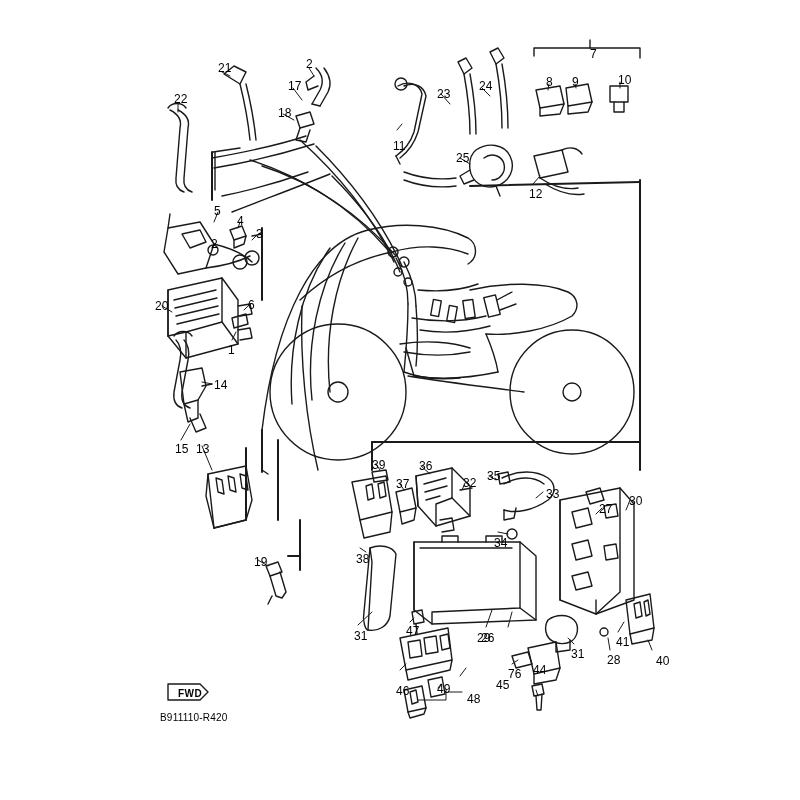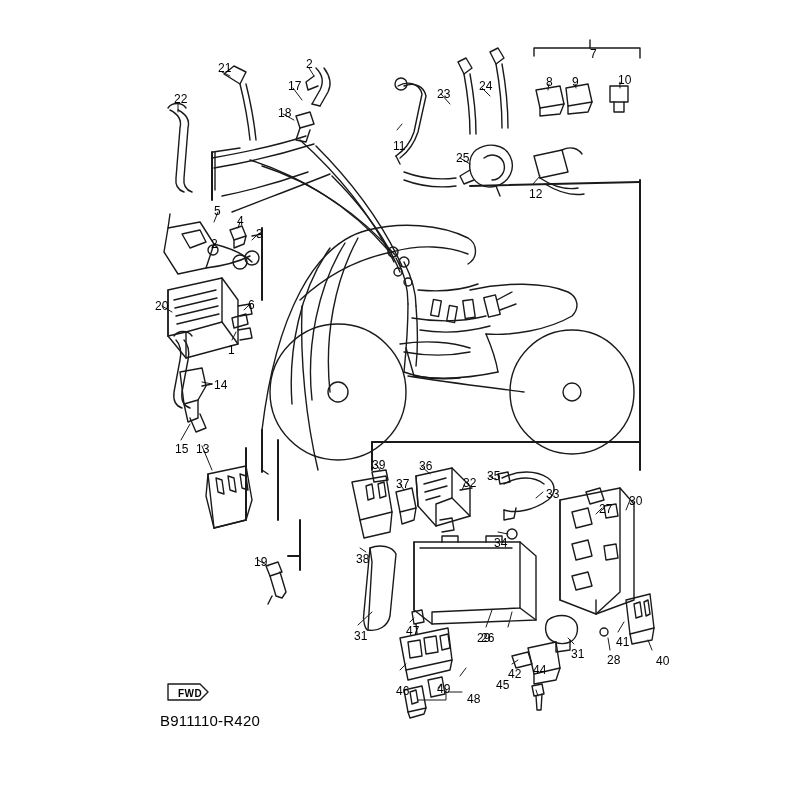--- a/index.html
+++ b/index.html
@@ -17,21 +17,21 @@
     position:absolute;
     font-size:12px;
     font-family:"Liberation Sans", sans-serif;
     color:#000;
     line-height:1;
     white-space:nowrap;
   }
   .partcode{
     position:absolute;
     left:160px;top:712px;
-    font-size:15px;
+    font-size:10px;
     letter-spacing:.2px;
     font-family:"Liberation Sans", sans-serif;
   }
   .copyright{
     position:absolute;
     left:0;right:0;top:772px;
     text-align:center;
     font-size:16.5px;
     font-family:"Liberation Sans", sans-serif;
     color:#000;
@@ -392,21 +392,21 @@
       <div class="callout" style="left: 463px; top: 477px;">32</div>
       <div class="callout" style="left: 546px; top: 488px;">33</div>
       <div class="callout" style="left: 494px; top: 537px;">34</div>
       <div class="callout" style="left: 487px; top: 470px;">35</div>
       <div class="callout" style="left: 419px; top: 460px;">36</div>
       <div class="callout" style="left: 396px; top: 478px;">37</div>
       <div class="callout" style="left: 356px; top: 553px;">38</div>
       <div class="callout" style="left: 372px; top: 459px;">39</div>
       <div class="callout" style="left: 656px; top: 655px;">40</div>
       <div class="callout" style="left: 616px; top: 636px;">41</div>
-      <div class="callout" style="left: 508px; top: 668px;">42</div>
+      <div class="callout" style="left: 508px; top: 668px;">76</div>
       <div class="callout" style="left: 571px; top: 648px;">31</div>
       <div class="callout" style="left: 533px; top: 664px;">44</div>
       <div class="callout" style="left: 456px; top: 679px; margin-left: 40px;">45</div>
       <div class="callout" style="left: 396px; top: 675px; margin-top: 10px;">46</div>
       <div class="callout" style="left: 406px; top: 625px;">47</div>
       <div class="callout" style="left: 467px; top: 693px;">48</div>
       <div class="callout" style="left: 437px; top: 683px;">49</div>
     </div>
 </div>
 

